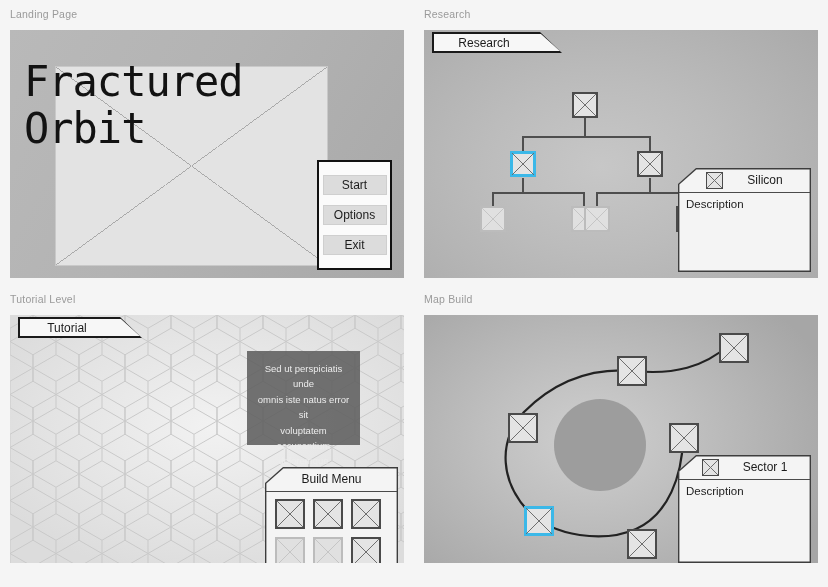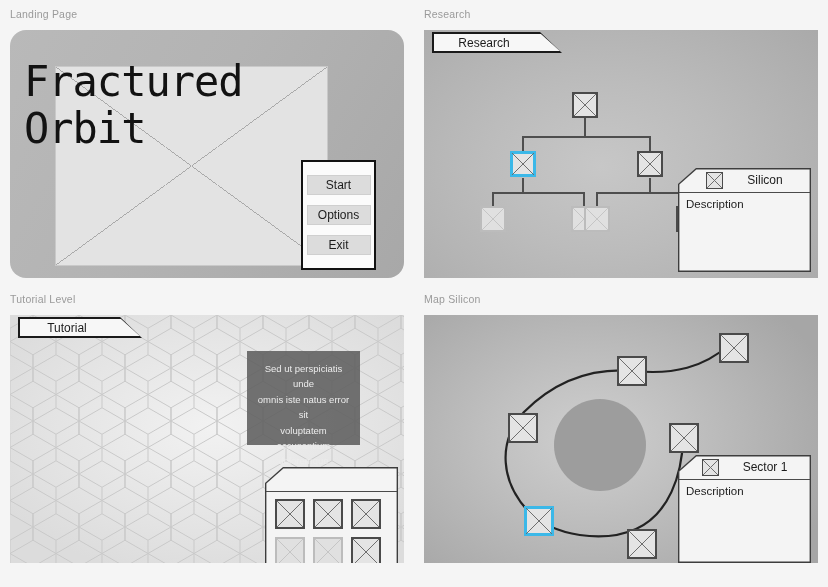--- a/index.html
+++ b/index.html
@@ -135,28 +135,28 @@
     white-space:pre-line;
   }
 </style>
 </head>
 <body>
 
 <div id="root">
 
   <div class="panel" style="left:0;top:8px;width:414px;height:282px;">
     <div class="panel-caption">Landing Page</div>
-    <div class="screen" id="landing-screen" style="top:22px;width:394px;height:248px;border-radius:16px;">
+    <div class="screen" id="landing-screen" style="top:22px;width:394px;height:248px;">
 
       <div class="hero-ph" style="left:45px;top:36px;width:273px;height:200px;"></div>
 
       <div class="game-title">Fractured
 Orbit</div>
 
-      <div class="menu-box" style="left:291px;top:130px;width:75px;height:110px;">
+      <div class="menu-box" style="left:307px;top:130px;width:75px;height:110px;">
         <div class="btn">Start</div>
         <div class="btn">Options</div>
         <div class="btn">Exit</div>
       </div>
     </div>
   </div>
 
   <div class="panel" style="left:414px;top:8px;width:414px;height:282px;">
     <div class="panel-caption">Research</div>
     <div class="screen" id="research-screen" style="top:22px;width:394px;height:248px;">
@@ -233,35 +233,38 @@
 
       <div class="tooltip" style="left:237px;top:36px;width:113px;height:94px;">Sed ut perspiciatis unde
 omnis iste natus error sit
 voluptatem accusantium
 doloremque laudantium,
 totam rem aperiam, eaque</div>
 
       <div class="infocard" style="left:255px;top:152px;width:133px;height:106px;">
         <div class="cardshape"></div>
         <div class="cardface"></div>
+        <div class="cardhdr">
+          <span>Build Menu</span>
+        </div>
         <div class="cardrule"></div>
         <div style="position:absolute;left:10px;top:32px;display:grid;grid-template-columns:repeat(3,30px);grid-gap:8px;">
           <span class="xbox" style="position:relative;width:30px;height:30px;"></span>
           <span class="xbox" style="position:relative;width:30px;height:30px;"></span>
           <span class="xbox" style="position:relative;width:30px;height:30px;"></span>
           <span class="xbox dim" style="position:relative;width:30px;height:30px;"></span>
           <span class="xbox dim" style="position:relative;width:30px;height:30px;"></span>
           <span class="xbox" style="position:relative;width:30px;height:30px;"></span>
         </div>
       </div>
     </div>
   </div>
 
   <div class="panel" style="left:414px;top:293px;width:414px;height:282px;">
-    <div class="panel-caption">Map Silicon</div>
+    <div class="panel-caption">Map Build</div>
     <div class="screen" id="map-screen" style="top:22px;width:394px;height:248px;">
 
       <div class="planet" style="left:130px;top:84px;width:92px;height:92px;"></div>
 
       <svg width="394" height="248" style="position:absolute;inset:0;">
         <path d="M 305 30 C 280 52, 250 60, 210 56 C 175 53, 135 62, 100 97
                  C 72 128, 78 168, 104 196 C 130 222, 180 228, 212 214
                  C 245 199, 258 160, 259 124" fill="none" stroke="#222" stroke-width="2.2" stroke-linecap="round"></path>
       </svg>
 

